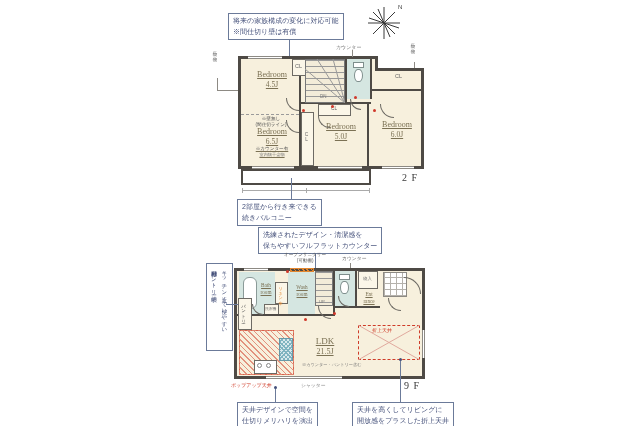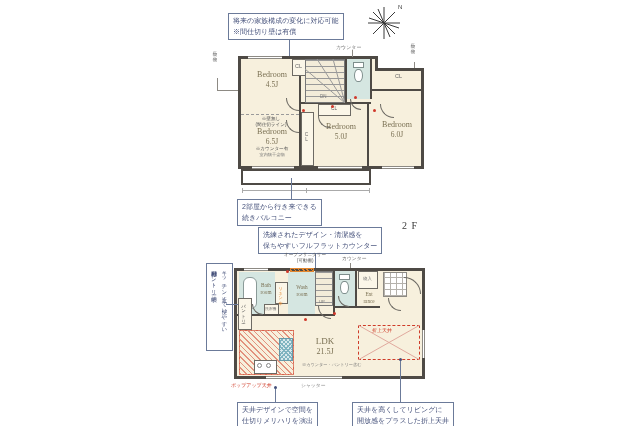--- a/index.html
+++ b/index.html
@@ -10,28 +10,28 @@
   .nb{border:1px solid #6b7a99;color:#44507a;background:#fff;font-size:7px;line-height:1.5;
       padding:2px 4px;white-space:nowrap;}
   .nb div{white-space:nowrap;}
   .ldr{background:#6b7a99;}
   .dot{width:3px;height:3px;border-radius:50%;background:#44507a;}
   
   .plan{background:#f7f0dd;border:3px solid #4e4a45;}
   .wall{background:#4e4a45;}
   .wall-thin{background:#8d8a84;}
   .wet{background:#d5e6e1;}
-  .rm{font-family:"Liberation Serif",serif;color:#7b7154;text-align:center;line-height:1.25;}
+  .rm{font-family:"Liberation Serif",serif;color:#7b7154;text-align:center;line-height:1.25;text-decoration:underline;}
   .rm .nm{font-size:8px;}
   .rm .sz{font-size:7.5px;}
   .tiny{font-size:5px;color:#555;line-height:1.3;white-space:nowrap;}
   .tiny2{font-size:4.5px;color:#777;line-height:1.2;white-space:nowrap;}
   .cl{font-size:5.5px;color:#666;}
   .vtxt{writing-mode:vertical-rl;text-orientation:upright;}
-  .floorlbl{font-family:"Liberation Serif",serif;font-size:10px;color:#3a3a3a;letter-spacing:1px;margin-top:48px;}
+  .floorlbl{font-family:"Liberation Serif",serif;font-size:10px;color:#3a3a3a;letter-spacing:1px;}
   .stairs{background:#f3ecd9;background-image:repeating-linear-gradient(180deg,#999 0,#999 1px,transparent 1px,transparent 6px);border:1px solid #777;}
   .closet{background:#fbf6e8;border:1px solid #6d6a64;}
   .tub{background:#fff;border:1px solid #8a9a98;border-radius:6px;}
   .toilet{background:#fff;border:1px solid #7e8e8c;border-radius:45%/55%;}
   .tile{background:#fff;border:1px solid #8d8a84;
         background-image:repeating-linear-gradient(0deg,#b5b2ac 0,#b5b2ac 1px,transparent 1px,transparent 6px),
                          repeating-linear-gradient(90deg,#b5b2ac 0,#b5b2ac 1px,transparent 1px,transparent 6px);}
   .khatch{background-image:repeating-linear-gradient(45deg,rgba(210,70,48,.55) 0,rgba(210,70,48,.55) 1px,transparent 1px,transparent 4px);
           border:1px solid rgba(210,70,48,.65);}
   .bhatch{background:#d8e8ec;border:1px solid #6899a8;

